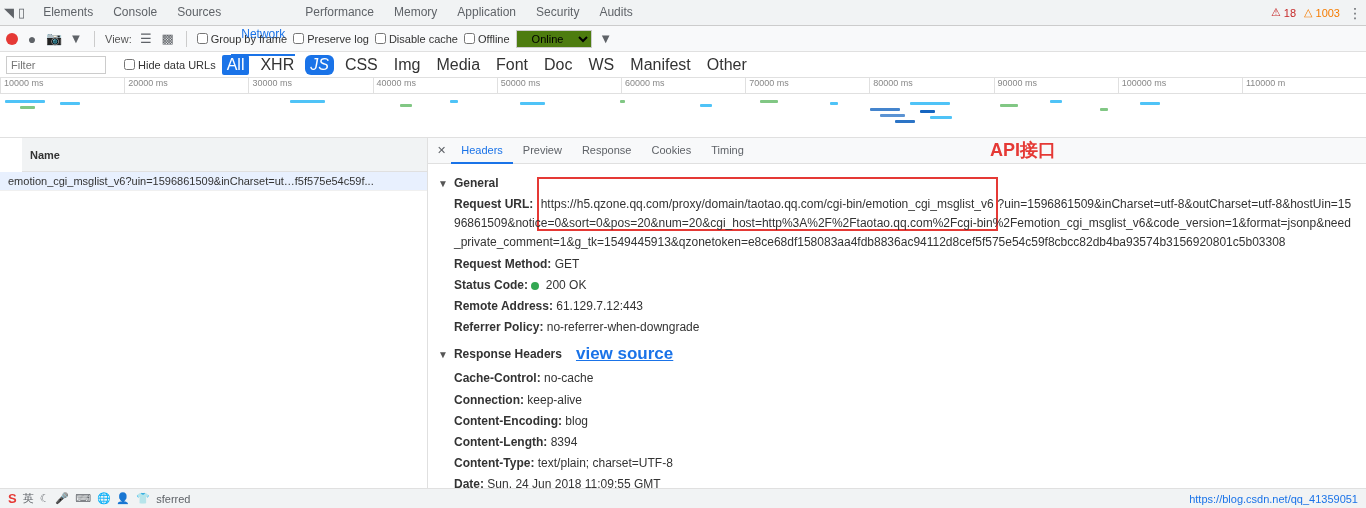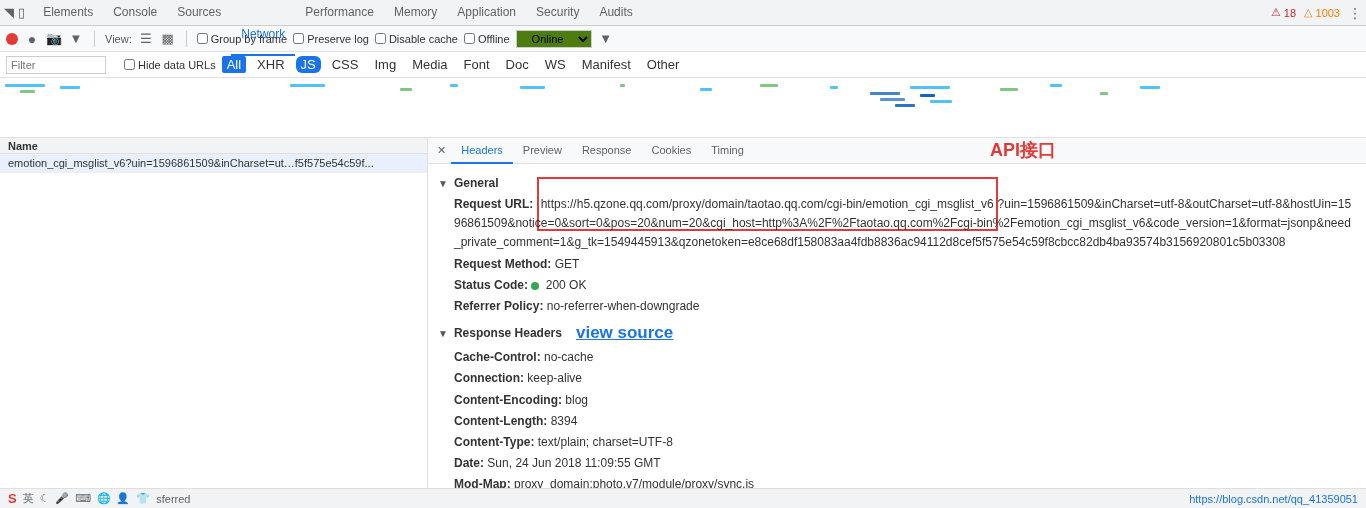--- a/index.html
+++ b/index.html
@@ -86,21 +86,21 @@
       border: 1px solid #ccc;
       font-size: 11px;
       padding: 0 4px;
       outline: none;
     }
     .filter-checkbox-group {
       display: flex; align-items: center; gap: 3px; font-size: 11px; padding-left: 12px;
     }
     .filter-checkbox-group input[type=checkbox] { margin: 0; width: 11px; height: 11px; }
     .filter-type-btn {
-      font-size: 13px; padding: 1px 5px; cursor: pointer; border: none; background: transparent; color: #333;
+      font-size: 16px; padding: 1px 5px; cursor: pointer; border: none; background: transparent; color: #333;
     }
     .filter-type-btn.active { background: #1a73e8; color: #fff; border-radius: 2px; }
     .filter-type-btn.active-blue { background: #1a73e8; color: #fff; border-radius: 2px; }
 
     
     .timeline-area {
       height: 60px;
       background: #fff;
       border-bottom: 1px solid #e0e0e0;
       position: relative;
@@ -147,22 +147,23 @@
       overflow-y: auto;
       overflow-x: hidden;
     }
     .request-list-header {
       display: flex;
       background: #f1f3f4;
       border-bottom: 1px solid #e0e0e0;
       font-size: 11px;
       font-weight: 600;
       padding: 4px 8px;
-      height: 16px;
-      align-items: center;
+      height: 34px;
+      align-items: center;
+      margin-left: 22px;
     }
     .request-row {
       display: flex;
       align-items: center;
       font-size: 11px;
       padding: 3px 8px;
       border-bottom: 1px solid #f0f0f0;
       cursor: pointer;
       white-space: nowrap;
       overflow: hidden;
@@ -363,32 +364,45 @@
 </div>
 
 <div class="filter-row">
   <input type="text" class="filter-input" placeholder="Filter" style="">
   <label class="filter-checkbox-group">
     <input type="checkbox" style="">
     <span>Hide data URLs</span>
   </label>
   <button class="filter-type-btn active">All</button>
   <button class="filter-type-btn">XHR</button>
-  <button class="filter-type-btn active-blue" style="background:#1a73e8;color:#fff;border-radius:6px;">JS</button>
+  <button class="filter-type-btn active-blue" style="background:#1a73e8;color:#fff;border-radius:6px;font-style:italic;">JS</button>
   <button class="filter-type-btn">CSS</button>
   <button class="filter-type-btn">Img</button>
   <button class="filter-type-btn">Media</button>
   <button class="filter-type-btn">Font</button>
   <button class="filter-type-btn">Doc</button>
   <button class="filter-type-btn">WS</button>
   <button class="filter-type-btn">Manifest</button>
   <button class="filter-type-btn">Other</button>
 </div>
 
 <div class="timeline-area">
+  <div class="timeline-ruler">
+    <div class="ruler-mark">10000 ms</div>
+    <div class="ruler-mark">20000 ms</div>
+    <div class="ruler-mark">30000 ms</div>
+    <div class="ruler-mark">40000 ms</div>
+    <div class="ruler-mark">50000 ms</div>
+    <div class="ruler-mark">60000 ms</div>
+    <div class="ruler-mark">70000 ms</div>
+    <div class="ruler-mark">80000 ms</div>
+    <div class="ruler-mark">90000 ms</div>
+    <div class="ruler-mark">100000 ms</div>
+    <div class="ruler-mark">110000 m</div>
+  </div>
   <div class="timeline-bars">
 
     <div class="net-bar" style="left:5px; top:6px; width:40px; background:#4fc3f7;"></div>
     <div class="net-bar" style="left:20px; top:12px; width:15px; background:#81c784;"></div>
     <div class="net-bar" style="left:60px; top:8px; width:20px; background:#4fc3f7;"></div>
     <div class="net-bar" style="left:290px; top:6px; width:35px; background:#4fc3f7;"></div>
     <div class="net-bar" style="left:400px; top:10px; width:12px; background:#81c784;"></div>
     <div class="net-bar" style="left:450px; top:6px; width:8px; background:#4fc3f7;"></div>
     <div class="net-bar" style="left:520px; top:8px; width:25px; background:#4fc3f7;"></div>
     <div class="net-bar" style="left:620px; top:6px; width:5px; background:#81c784;"></div>
@@ -451,20 +465,24 @@
           <span class="detail-key">Request Method:</span>
           <span class="detail-val">GET</span>
         </div>
 
         <div class="detail-row">
           <span class="detail-key">Status Code:</span>
           <span class="status-green"></span>
           <span class="detail-val">200 OK</span>
         </div>
 
+        <div class="detail-row">
+          <span class="detail-key">Remote Address:</span>
+          <span class="detail-val">61.129.7.12:443</span>
+        </div>
 
         <div class="detail-row">
           <span class="detail-key">Referrer Policy:</span>
           <span class="detail-val">no-referrer-when-downgrade</span>
         </div>
 
         <div class="section-title">
           <span class="triangle">▼</span>
           <span>Response Headers</span>
           <span class="view-source-link">view source</span>

